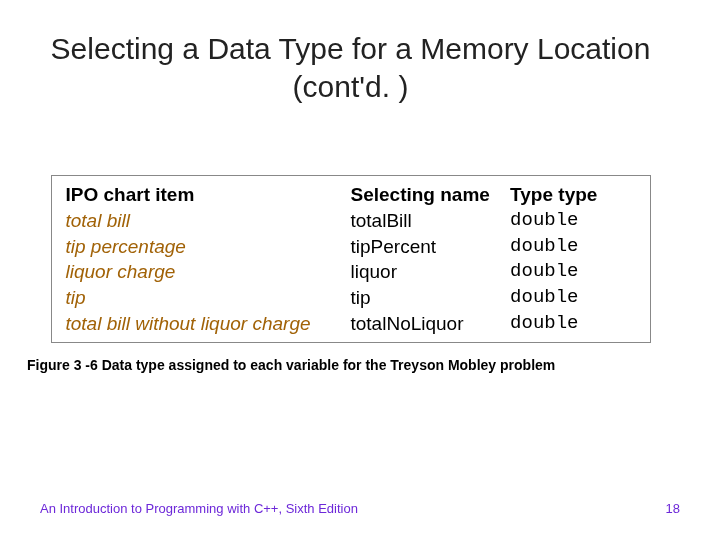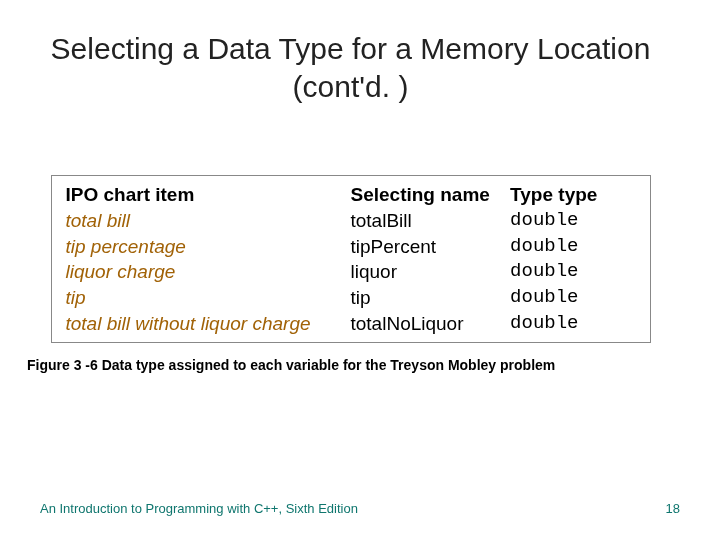--- a/index.html
+++ b/index.html
@@ -59,21 +59,21 @@
     color: #000;
   }
   .footer {
     position: absolute;
     bottom: 24px;
     left: 40px;
     right: 40px;
     display: flex;
     justify-content: space-between;
     font-size: 13px;
-    color: #0f766e;
+    color: #6d28d9;
   }
 </style>
 </head>
 <body>
 
 <div class="slide">
 
   <h1 class="title">Selecting a Data Type for a Memory Location (cont'd. )</h1>
 
   <div class="chart-box">

